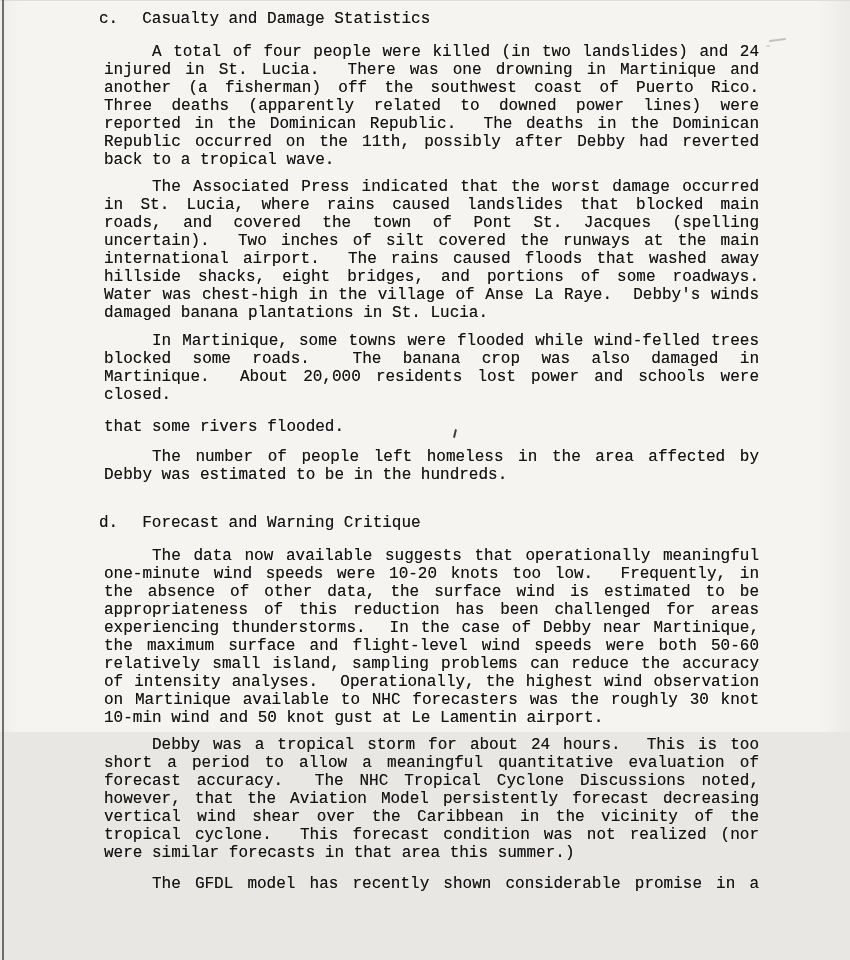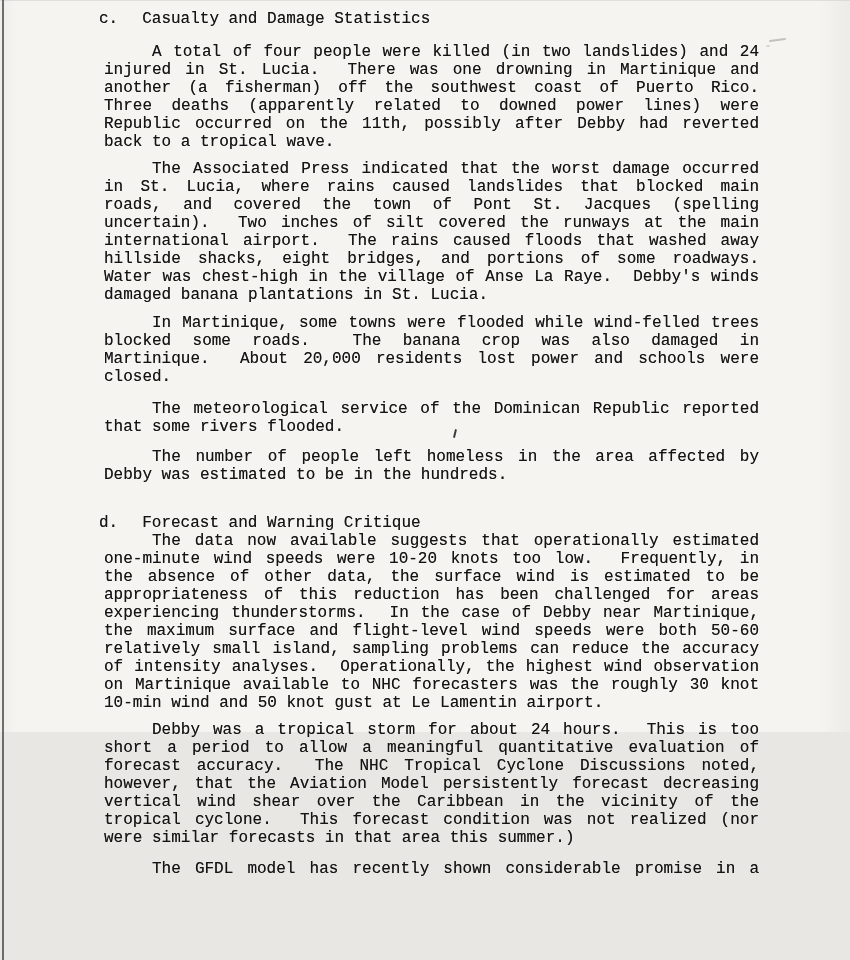--- a/index.html
+++ b/index.html
@@ -62,21 +62,21 @@
   }
   .line.first{text-indent:48px;}
   .line.last{text-align-last:left;-moz-text-align-last:left;}
   
   .sec-0{margin-bottom:15px;}
   .sec-1{margin-bottom:9px;}
   .sec-2{margin-bottom:10px;}
   .sec-3{margin-bottom:14px;}
   .sec-4{margin-bottom:12px;}
   .sec-5{margin-bottom:30px;}
-  .sec-6{}
+  .sec-6{margin-bottom:15px;}
   .sec-7{margin-bottom:9px;}
   .sec-8{margin-bottom:13px;}
   .sec-9{margin-bottom:0;}
 </style>
 </head>
 <body>
 
 <div class="page">
   <div class="edge-top"></div>
   <div class="edge-left"></div>
@@ -84,50 +84,50 @@
   <div class="smudge-dash"></div>
   <div class="smudge-speck"></div>
   <div class="stray-mark"></div>
   <main class="doc" id="doc">
       <div class="heading sec-0"><span class="marker">c.</span><span>Casualty and Damage Statistics</span></div>
       <div class="para sec-1">
         <div class="line first">A total of four people were killed (in two landslides) and 24</div>
         <div class="line">injured in St. Lucia.&nbsp; There was one drowning in Martinique and</div>
         <div class="line">another (a fisherman) off the southwest coast of Puerto Rico.</div>
         <div class="line">Three deaths (apparently related to downed power lines) were</div>
+        <div class="line">reported in the Dominican Republic.&nbsp; The deaths in the Dominican</div>
         <div class="line">Republic occurred on the 11th, possibly after Debby had reverted</div>
         <div class="line last">back to a tropical wave.</div>
       </div>
       <div class="para sec-2">
         <div class="line first">The Associated Press indicated that the worst damage occurred</div>
         <div class="line">in St. Lucia, where rains caused landslides that blocked main</div>
         <div class="line">roads, and covered the town of Pont St. Jacques (spelling</div>
         <div class="line">uncertain).&nbsp; Two inches of silt covered the runways at the main</div>
         <div class="line">international airport.&nbsp; The rains caused floods that washed away</div>
         <div class="line">hillside shacks, eight bridges, and portions of some roadways.</div>
         <div class="line">Water was chest-high in the village of Anse La Raye.&nbsp; Debby's winds</div>
         <div class="line last">damaged banana plantations in St. Lucia.</div>
       </div>
       <div class="para sec-3">
         <div class="line first">In Martinique, some towns were flooded while wind-felled trees</div>
         <div class="line">blocked some roads.&nbsp; The banana crop was also damaged in</div>
         <div class="line">Martinique.&nbsp; About 20,000 residents lost power and schools were</div>
         <div class="line last">closed.</div>
       </div>
       <div class="para sec-4">
-        <div class="line first">The meteorological service of the Dominican Republic reported</div>
         <div class="line last">that some rivers flooded.</div>
       </div>
       <div class="para sec-5">
         <div class="line first">The number of people left homeless in the area affected by</div>
         <div class="line last">Debby was estimated to be in the hundreds.</div>
       </div>
       <div class="heading sec-6"><span class="marker">d.</span><span>Forecast and Warning Critique</span></div>
       <div class="para sec-7">
-        <div class="line first">The data now available suggests that operationally estimated</div>
+        <div class="line first">The data now available suggests that operationally meaningful</div>
         <div class="line">one-minute wind speeds were 10-20 knots too low.&nbsp; Frequently, in</div>
         <div class="line">the absence of other data, the surface wind is estimated to be</div>
         <div class="line">appropriateness of this reduction has been challenged for areas</div>
         <div class="line">experiencing thunderstorms.&nbsp; In the case of Debby near Martinique,</div>
         <div class="line">the maximum surface and flight-level wind speeds were both 50-60</div>
         <div class="line">relatively small island, sampling problems can reduce the accuracy</div>
         <div class="line">of intensity analyses.&nbsp; Operationally, the highest wind observation</div>
         <div class="line">on Martinique available to NHC forecasters was the roughly 30 knot</div>
         <div class="line last">10-min wind and 50 knot gust at Le Lamentin airport.</div>
       </div>

